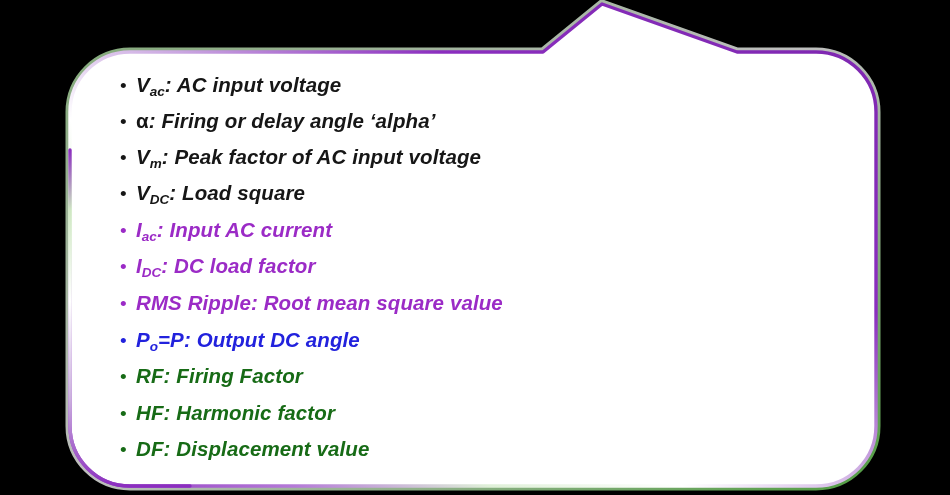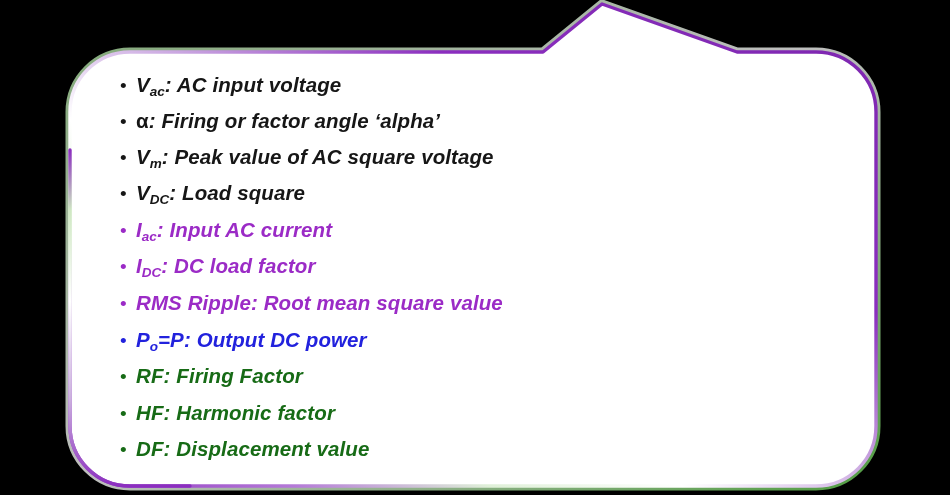--- a/index.html
+++ b/index.html
@@ -145,26 +145,26 @@
 
   <div id="bullet-layer">
 
     <div class="bullet-row" style="top:75px">
       <span class="bullet-dot c-black">•</span>
       <span class="bullet-text c-black"><span>V</span><span class="sub">ac</span><span>: </span><span>AC input voltage</span></span>
     </div>
 
     <div class="bullet-row" style="top:111px">
       <span class="bullet-dot c-black">•</span>
-      <span class="bullet-text c-black"><span class="upright">α</span><span class="sub"></span><span>: </span><span>Firing or factor angle ‘alpha’</span></span>
+      <span class="bullet-text c-black"><span class="upright">α</span><span class="sub"></span><span>: </span><span>Firing or delay angle ‘alpha’</span></span>
     </div>
 
     <div class="bullet-row" style="top:147px">
       <span class="bullet-dot c-black">•</span>
-      <span class="bullet-text c-black"><span>V</span><span class="sub">m</span><span>: </span><span>Peak value of AC square voltage</span></span>
+      <span class="bullet-text c-black"><span>V</span><span class="sub">m</span><span>: </span><span>Peak factor of AC input voltage</span></span>
     </div>
 
     <div class="bullet-row" style="top:183px">
       <span class="bullet-dot c-black">•</span>
       <span class="bullet-text c-black"><span>V</span><span class="sub">DC</span><span>: </span><span>Load square</span></span>
     </div>
 
     <div class="bullet-row" style="top:220px">
       <span class="bullet-dot c-purple">•</span>
       <span class="bullet-text c-purple"><span>I</span><span class="sub">ac</span><span>: </span><span>Input AC current</span></span>
@@ -175,21 +175,21 @@
       <span class="bullet-text c-purple"><span>I</span><span class="sub">DC</span><span>: </span><span>DC load factor</span></span>
     </div>
 
     <div class="bullet-row" style="top:293px">
       <span class="bullet-dot c-purple">•</span>
       <span class="bullet-text c-purple"><span>RMS Ripple</span><span class="sub"></span><span>: </span><span>Root mean square value</span></span>
     </div>
 
     <div class="bullet-row" style="top:330px">
       <span class="bullet-dot c-blue">•</span>
-      <span class="bullet-text c-blue"><span>P</span><span class="sub">o</span><span>=P: </span><span>Output DC power</span></span>
+      <span class="bullet-text c-blue"><span>P</span><span class="sub">o</span><span>=P: </span><span>Output DC angle</span></span>
     </div>
 
     <div class="bullet-row" style="top:366px">
       <span class="bullet-dot c-green">•</span>
       <span class="bullet-text c-green"><span>RF</span><span class="sub"></span><span>: </span><span>Firing Factor</span></span>
     </div>
 
     <div class="bullet-row" style="top:403px">
       <span class="bullet-dot c-green">•</span>
       <span class="bullet-text c-green"><span>HF</span><span class="sub"></span><span>: </span><span>Harmonic factor</span></span>

